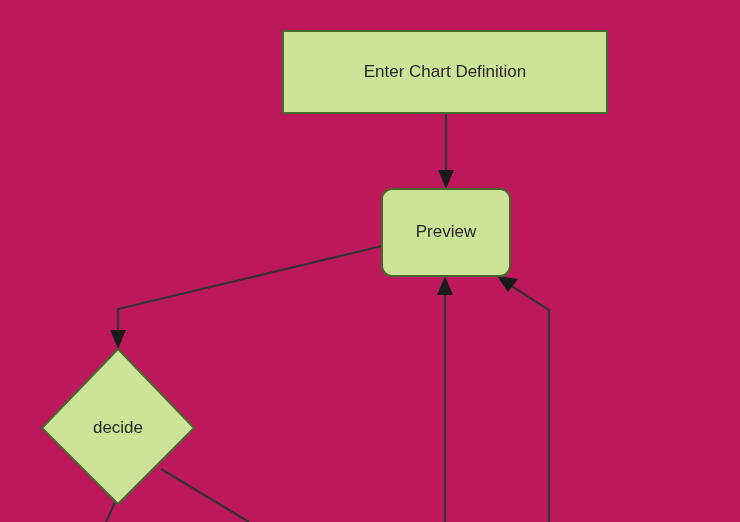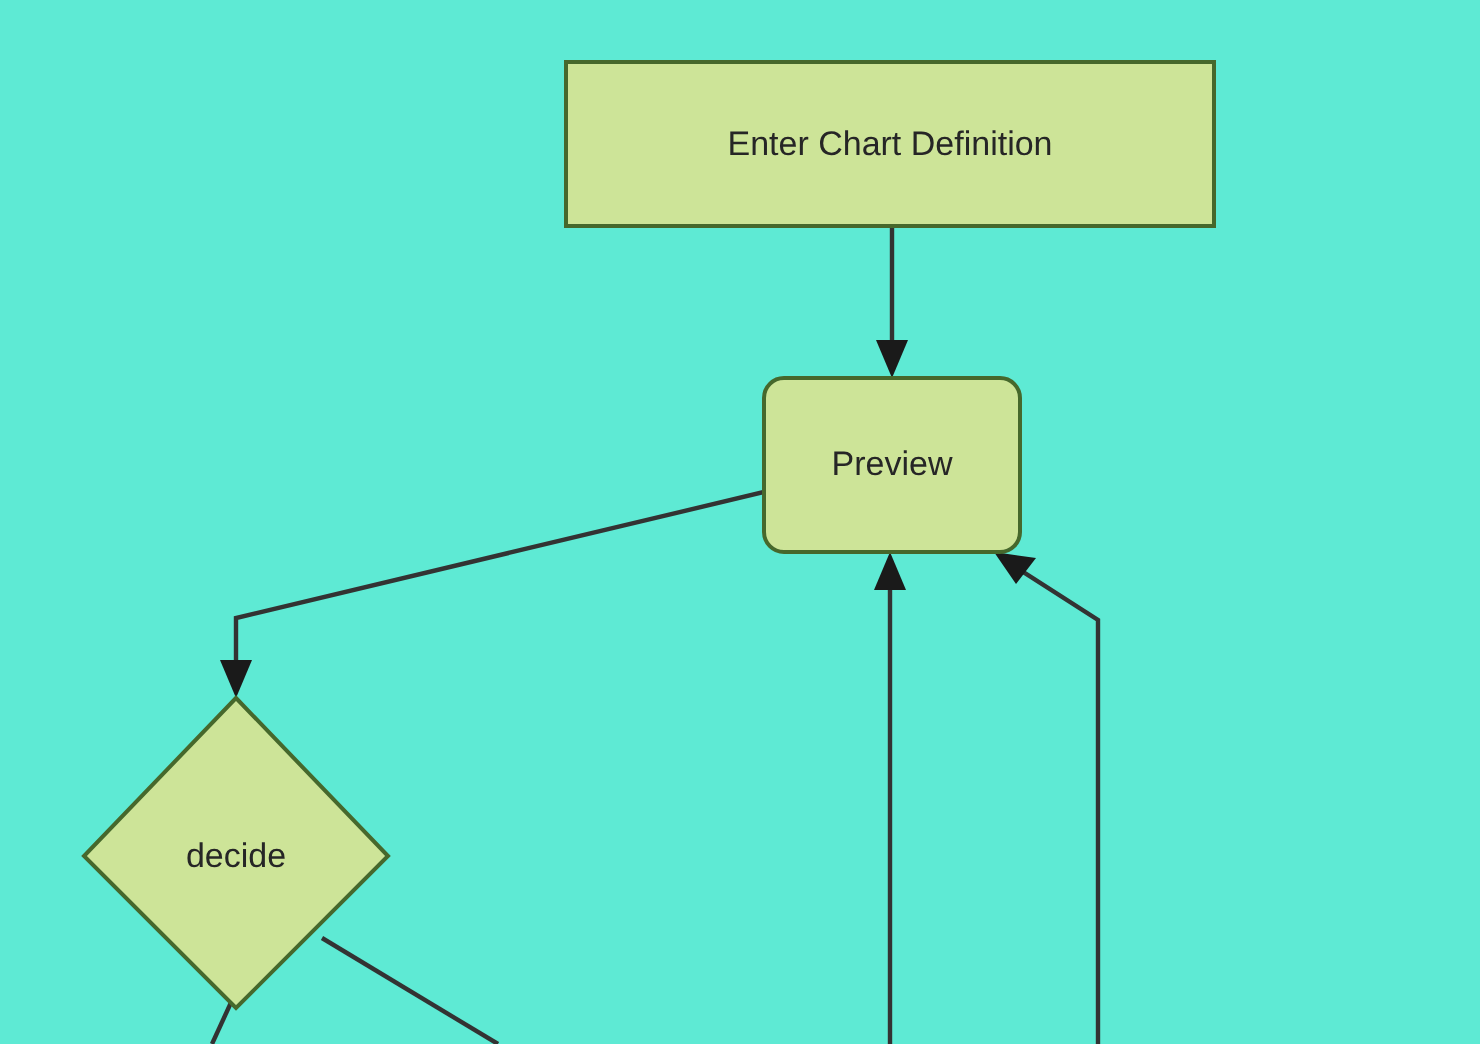--- a/index.html
+++ b/index.html
@@ -7,21 +7,21 @@
     padding: 0;
     background: #ffffff;
   }
   body {
     font-family: "Liberation Sans", sans-serif;
   }
   #diagram-canvas {
     position: relative;
     width: 740px;
     height: 522px;
-    background: #5eead4;
+    background: #be185d;
     overflow: hidden;
   }
   #flowchart-svg {
     position: absolute;
     top: 0;
     left: 0;
     width: 740px;
     height: 522px;
     display: block;
   }

